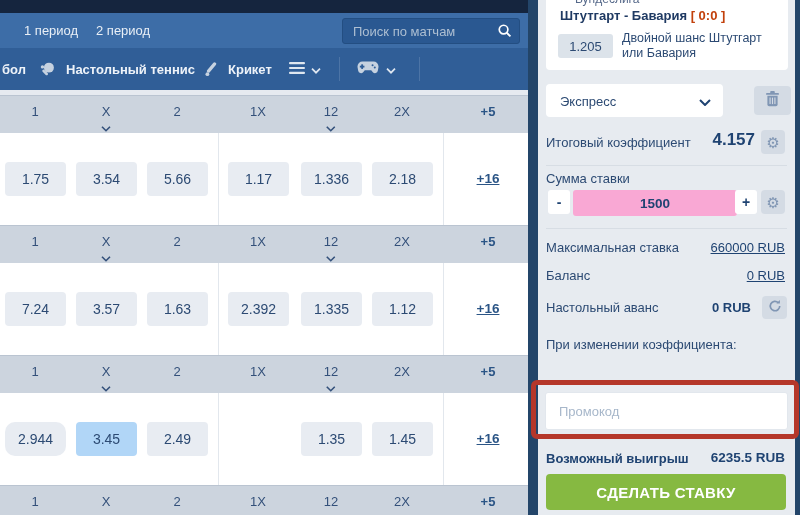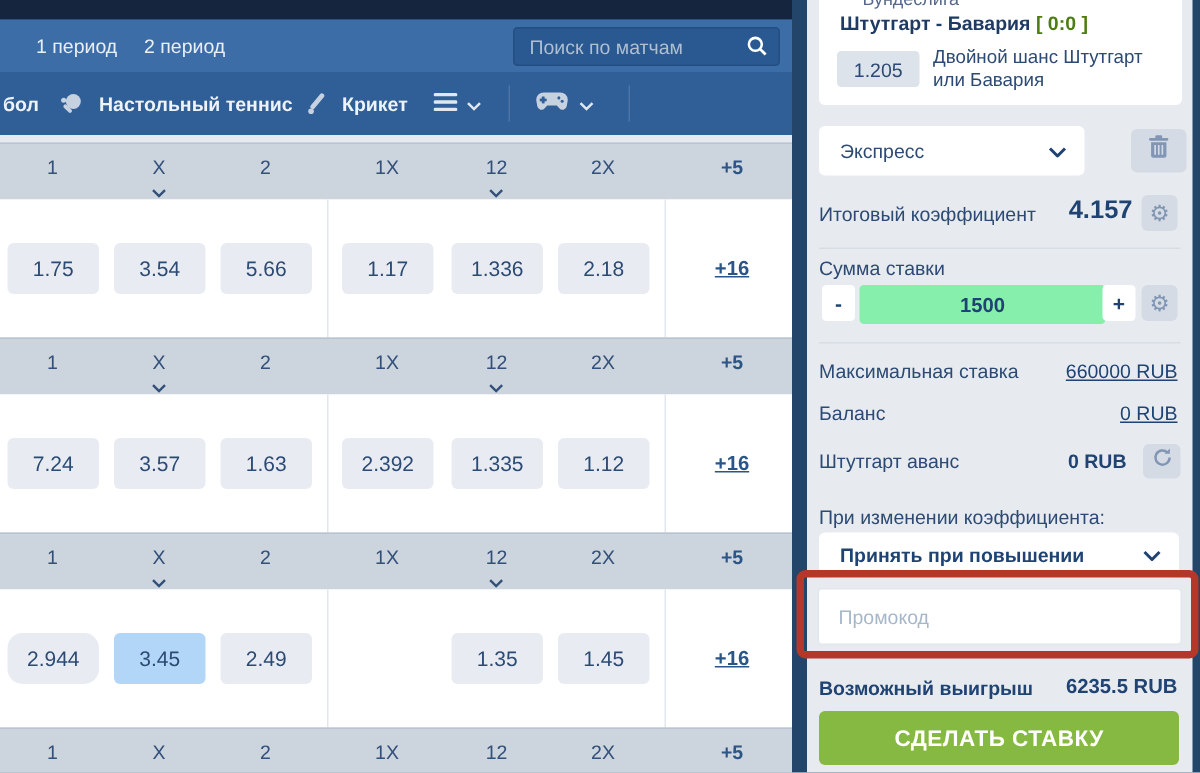--- a/index.html
+++ b/index.html
@@ -38,41 +38,41 @@
         display:flex;align-items:center;justify-content:center;font-size:14px;color:#2c4a73;cursor:pointer;}
   .cell.selected{background:#b1d6f7;}
   .more{position:absolute;top:38px;left:488px;transform:translateX(-50%);font-size:13.5px;font-weight:bold;
         color:#2b5586;text-decoration:underline;cursor:pointer;}
 
   
   .sidebar{position:absolute;left:538px;top:0;width:257px;height:515px;background:#e7ebf0;overflow:hidden;}
   .card{position:absolute;left:8px;top:-12px;width:242px;height:82px;background:#fff;border-radius:4px;overflow:hidden;}
   .league{position:absolute;left:29px;top:4px;font-size:12px;color:#56698a;}
   .match-line{position:absolute;left:14px;top:20px;font-size:13px;font-weight:bold;color:#1f3a63;white-space:nowrap;}
-  .score{color:#4d7c0f;}
+  .score{color:#c2410c;}
   .odd-chip{position:absolute;left:12px;top:46px;width:55px;height:24px;background:#dce3ea;border-radius:3px;
             display:flex;align-items:center;justify-content:center;font-size:13px;color:#2c4a73;}
   .bet-desc{position:absolute;left:76px;top:43px;width:160px;font-size:12.5px;line-height:15px;color:#2c4a73;}
 
   .dropdown{position:absolute;background:#fff;border-radius:4px;cursor:pointer;}
   .dd-label{position:absolute;left:14px;top:50%;transform:translateY(-50%);font-size:13px;color:#2c4a73;white-space:nowrap;}
   .dd-chev{position:absolute;right:12px;top:50%;transform:translateY(-50%);}
   .graybtn{position:absolute;background:#d4dbe4;border-radius:4px;display:flex;align-items:center;
            justify-content:center;cursor:pointer;}
   .gear{color:#8096b4;font-size:15px;line-height:1;}
 
   .slabel{position:absolute;left:8px;font-size:13px;color:#2c4a73;white-space:nowrap;}
   .sval{position:absolute;font-size:13px;color:#1f4372;white-space:nowrap;}
   .bold{font-weight:bold;}
   .und{text-decoration:underline;cursor:pointer;}
   .hr{position:absolute;left:8px;right:8px;height:1px;background:#d7dde4;}
 
   .stepbtn{position:absolute;width:22px;height:24px;background:#fff;border-radius:3px;display:flex;
            align-items:center;justify-content:center;color:#1f4372;font-size:14px;font-weight:bold;cursor:pointer;}
-  .stake-input{position:absolute;left:35px;top:190px;width:160px;height:24px;background:#86efac;border:none;
+  .stake-input{position:absolute;left:35px;top:190px;width:160px;height:24px;background:#f9a8d4;border:none;
            border-radius:3px;text-align:center;font-size:13.5px;font-weight:bold;color:#1f4372;outline:none;
            font-family:"Liberation Sans",sans-serif;}
 
   .promo{position:absolute;left:7px;top:392px;width:228px;height:36px;background:#fff;border:1px solid #e2e7ed;
          border-radius:3px;padding:0 0 0 13px;font-size:13px;color:#2c4a73;outline:none;
          font-family:"Liberation Sans",sans-serif;}
   .promo::placeholder{color:#a7b7ca;}
   .annot{position:absolute;left:531px;top:380px;width:258px;height:49px;border:5px solid #b5372a;
          border-radius:6px;pointer-events:none;z-index:50;}
 
@@ -284,36 +284,30 @@
     </div>
 
   <div class="hr" style="top:228px"></div>
 
   <div class="slabel" style="top:240px">Максимальная ставка</div>
   <div class="sval und" style="top:240px;right:10px">660000 RUB</div>
 
   <div class="slabel" style="top:268px">Баланс</div>
   <div class="sval und" style="top:268px;right:10px">0 RUB</div>
 
-  <div class="slabel" style="top:300px">Штутгарт аванс</div>
+  <div class="slabel" style="top:300px">Настольный аванс</div>
   <div class="sval bold" style="top:300px;right:44px">0 RUB</div>
   <div class="graybtn" style="left:224px;top:296px;width:25px;height:23px">
     <span><svg viewBox="0 0 16 16" width="14" height="14">
           <path d="M13.4 8a5.4 5.4 0 1 1-1.7-3.9" fill="none" stroke="#8096b4" stroke-width="1.9"></path>
           <path d="M13.6 1.2v4h-4z" fill="#8096b4"></path>
         </svg></span>
   </div>
 
   <div class="slabel" style="top:337px">При изменении коэффициента:</div>
-  <div class="dropdown" style="left:8px;top:355px;width:240px;height:30px">
-    <span class="dd-label bold" style="color:#1f4372">Принять при повышении</span>
-    <span class="dd-chev"><svg width="12" height="7" viewBox="0 0 12 7">
-          <path d="M1 1l5 5 5-5" fill="none" stroke="#1f4372" stroke-width="2"></path>
-        </svg></span>
-  </div>
 
   <input class="promo" placeholder="Промокод" style="">
 
   <div class="slabel bold" style="top:451px;color:#1f4372">Возможный выигрыш</div>
   <div class="sval bold" style="top:450px;right:10px;font-size:13.5px">6235.5 RUB</div>
 
   <div class="betbtn">СДЕЛАТЬ СТАВКУ</div>
 </div>
 
 <div class="annot"></div>

